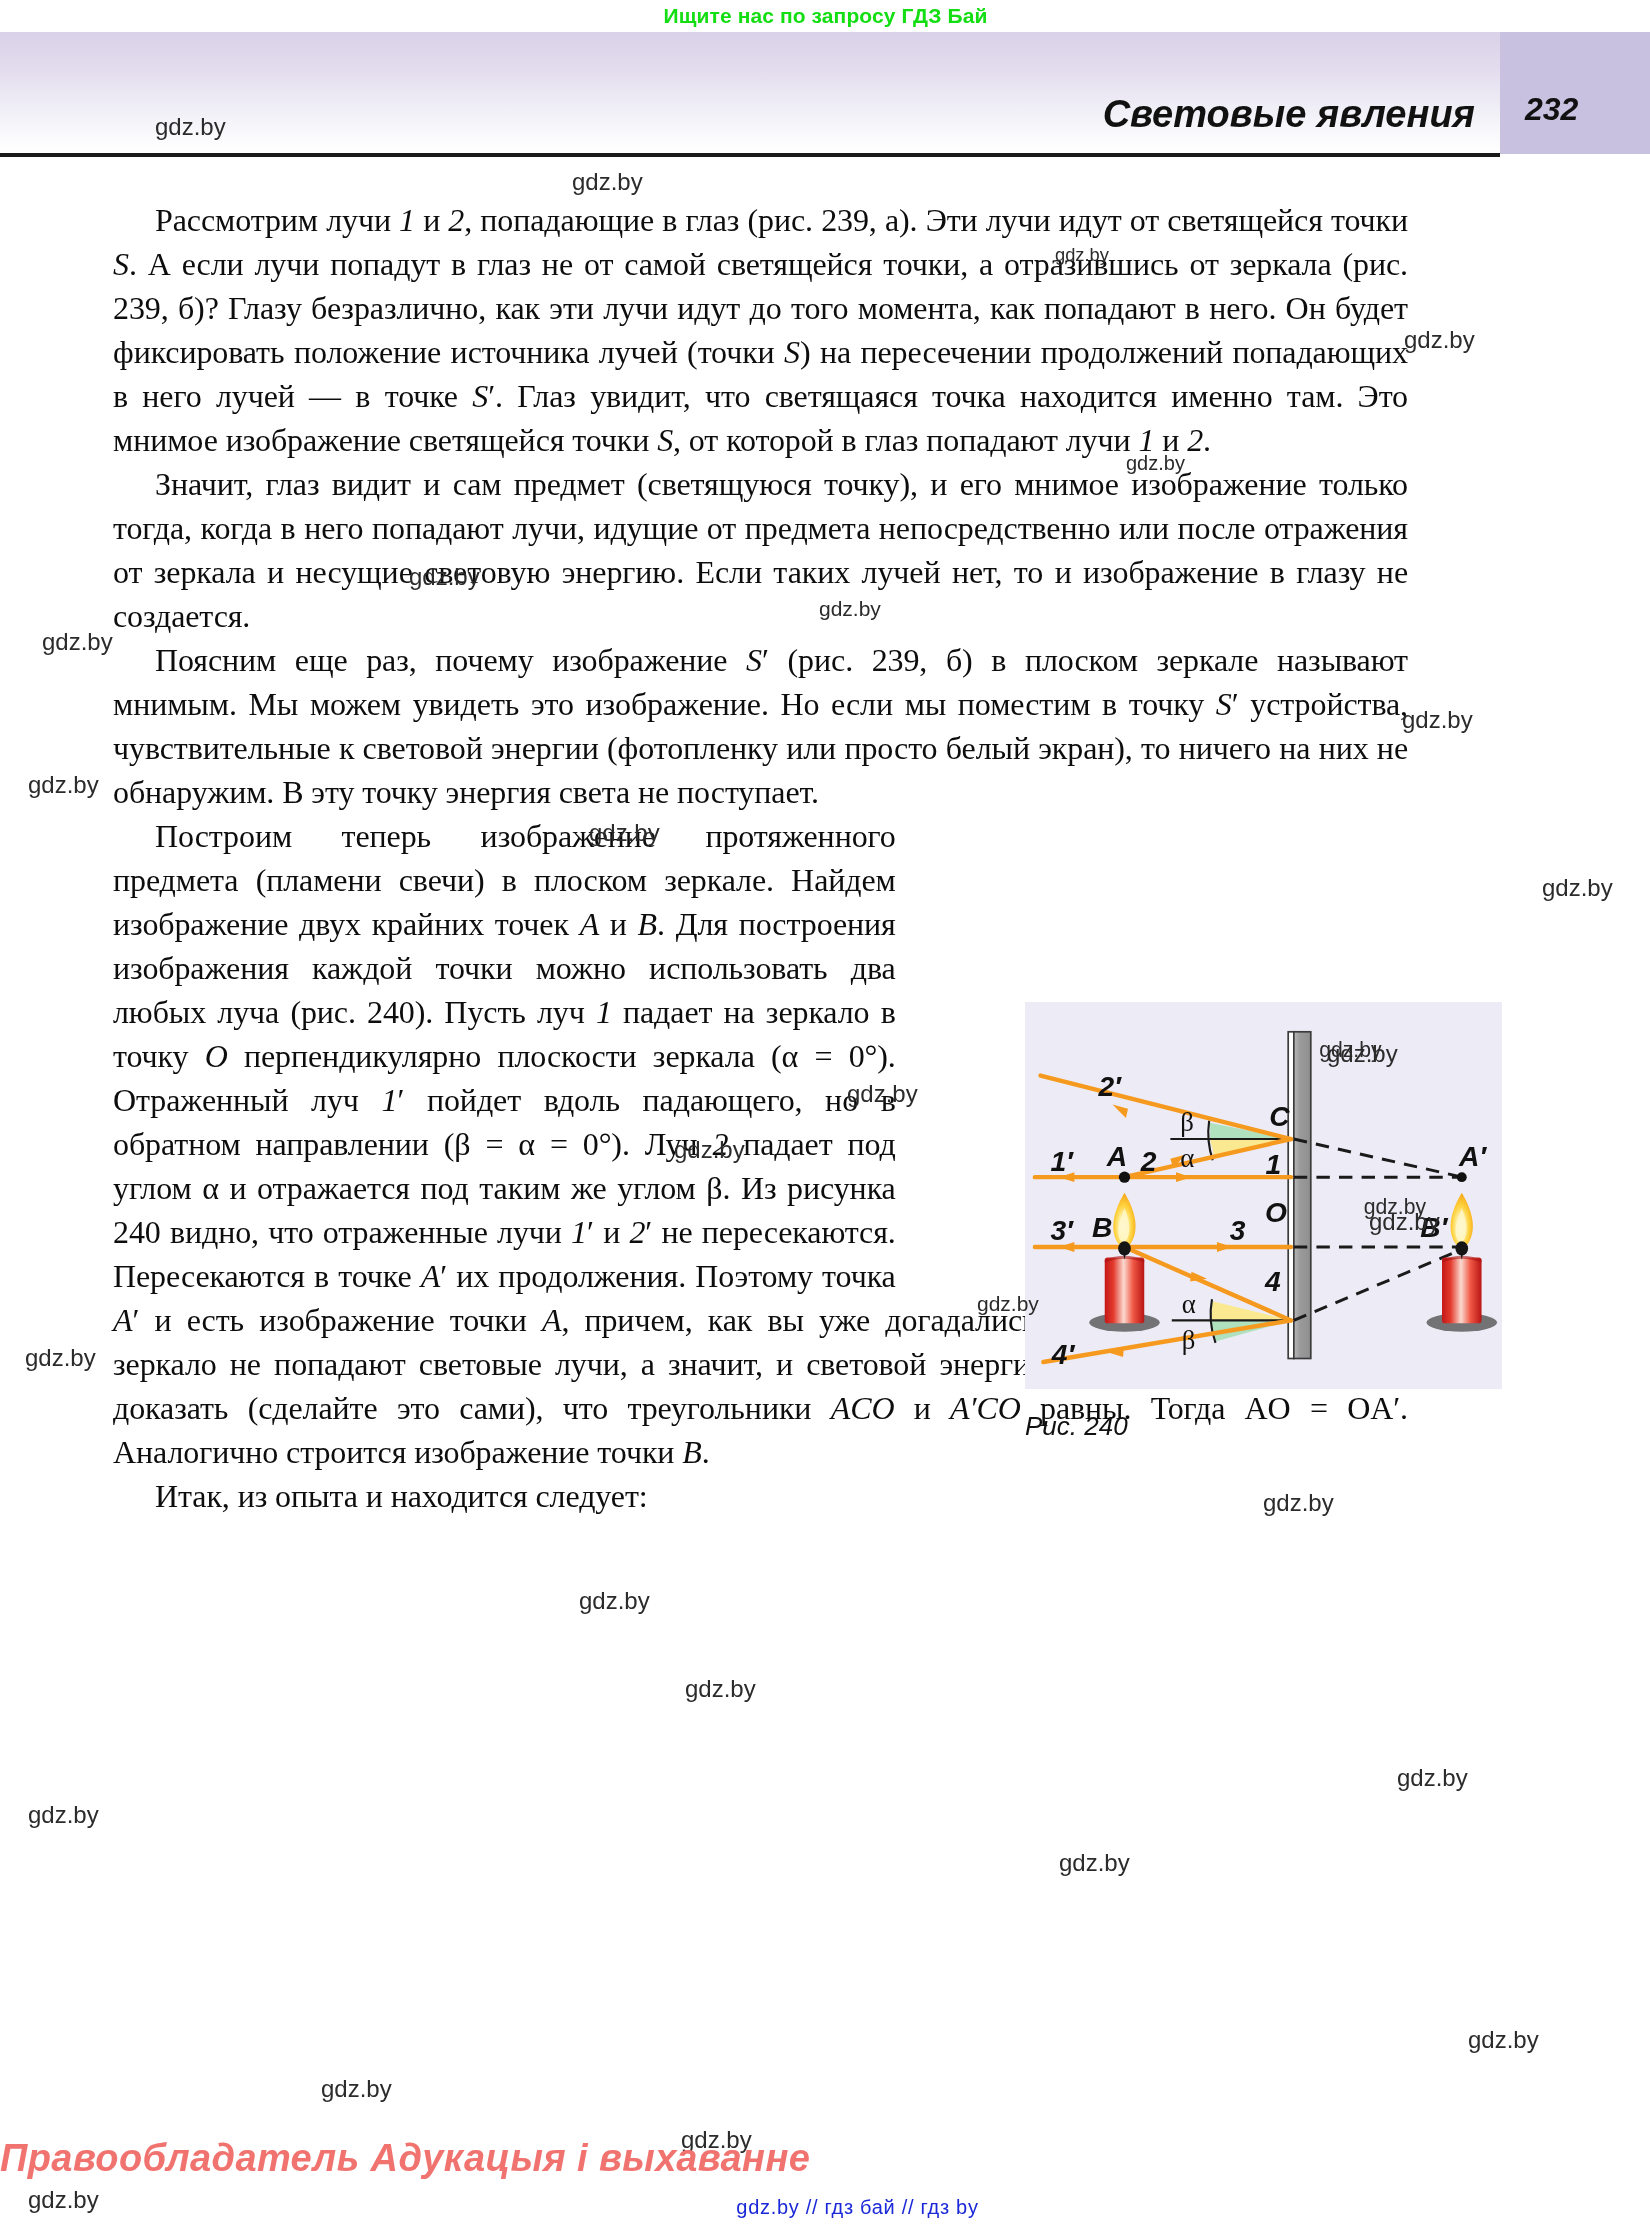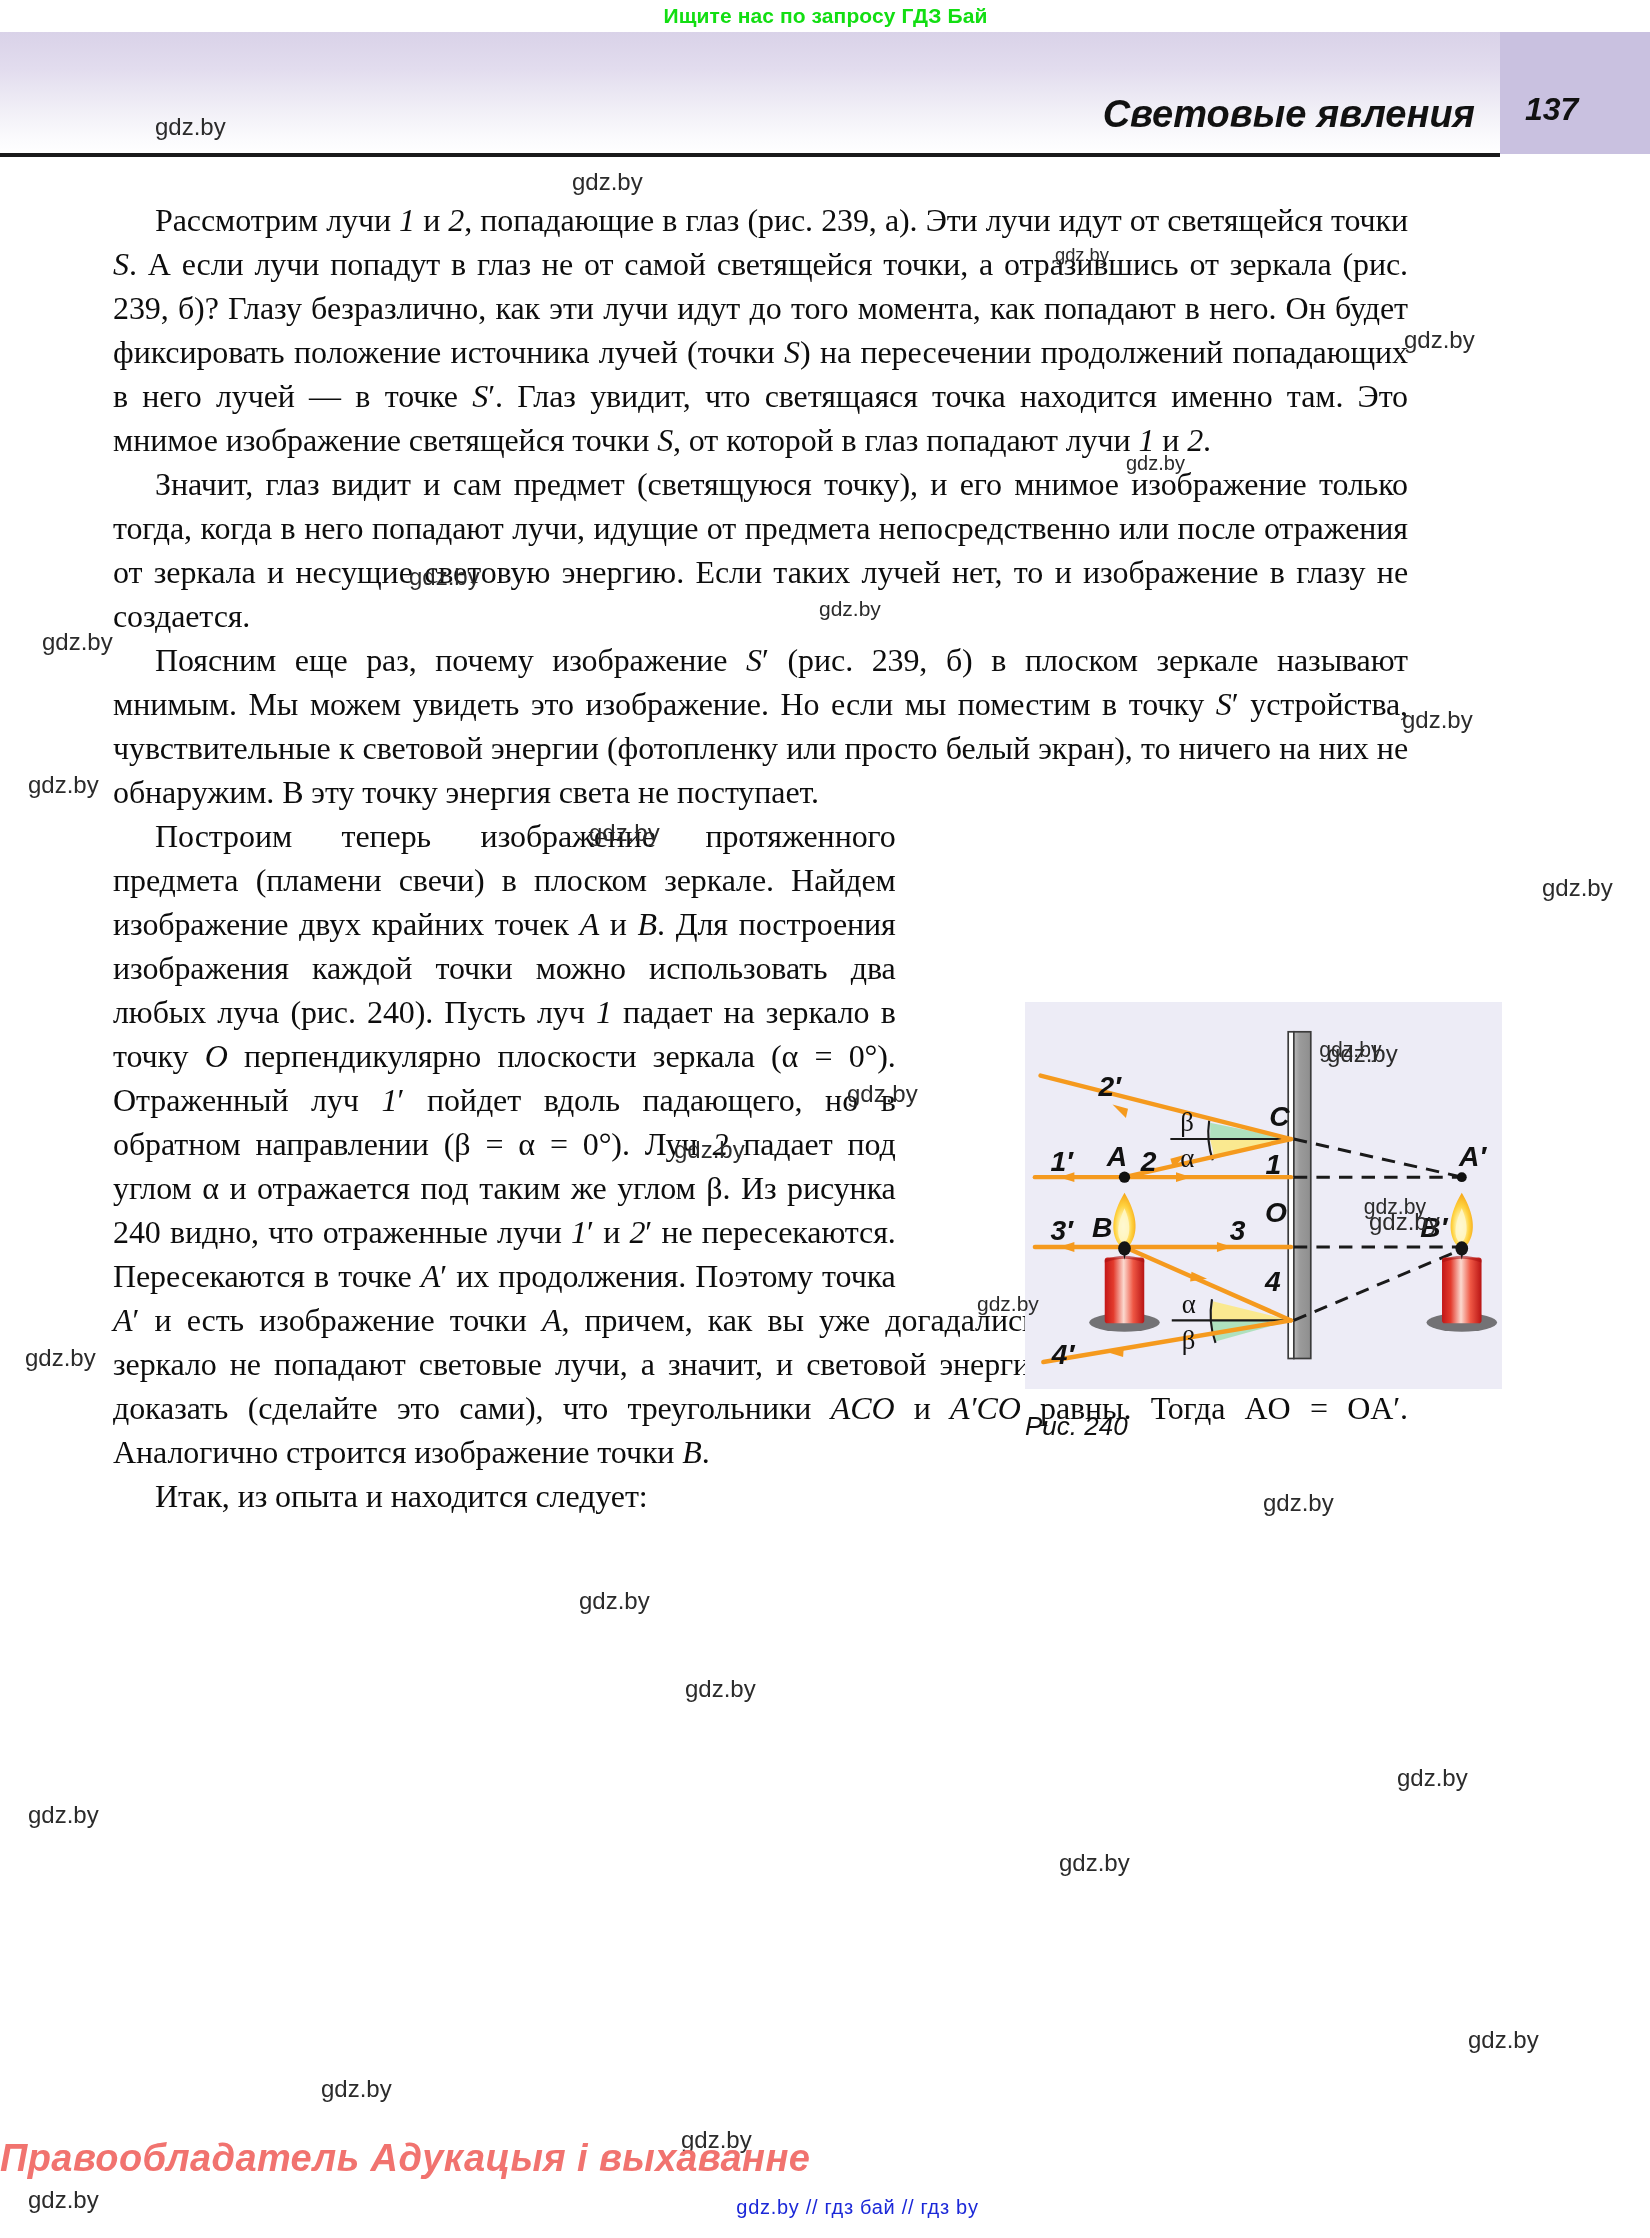--- a/index.html
+++ b/index.html
@@ -193,21 +193,21 @@
 
 <div id="top-banner">
   <span class="txt">Ищите нас по запросу ГДЗ Бай</span>
 </div>
 
 <div id="header">
   <div id="header-bg"></div>
   <div id="header-page-box"></div>
   <div id="header-rule"></div>
   <div id="header-title">Световые явления</div>
-  <div id="header-pageno">137</div>
+  <div id="header-pageno">232</div>
 </div>
 
 <div id="figure-wrap">
   <div id="figure-box">
     <svg id="figure-svg" width="477" height="387" viewBox="0 0 676 548" xmlns="http://www.w3.org/2000/svg">
       <defs>
         <linearGradient id="wax" x1="0" y1="0" x2="1" y2="0">
           <stop offset="0%" stop-color="#c31717"></stop>
           <stop offset="22%" stop-color="#e33b2d"></stop>
           <stop offset="48%" stop-color="#fbd9cf"></stop>

